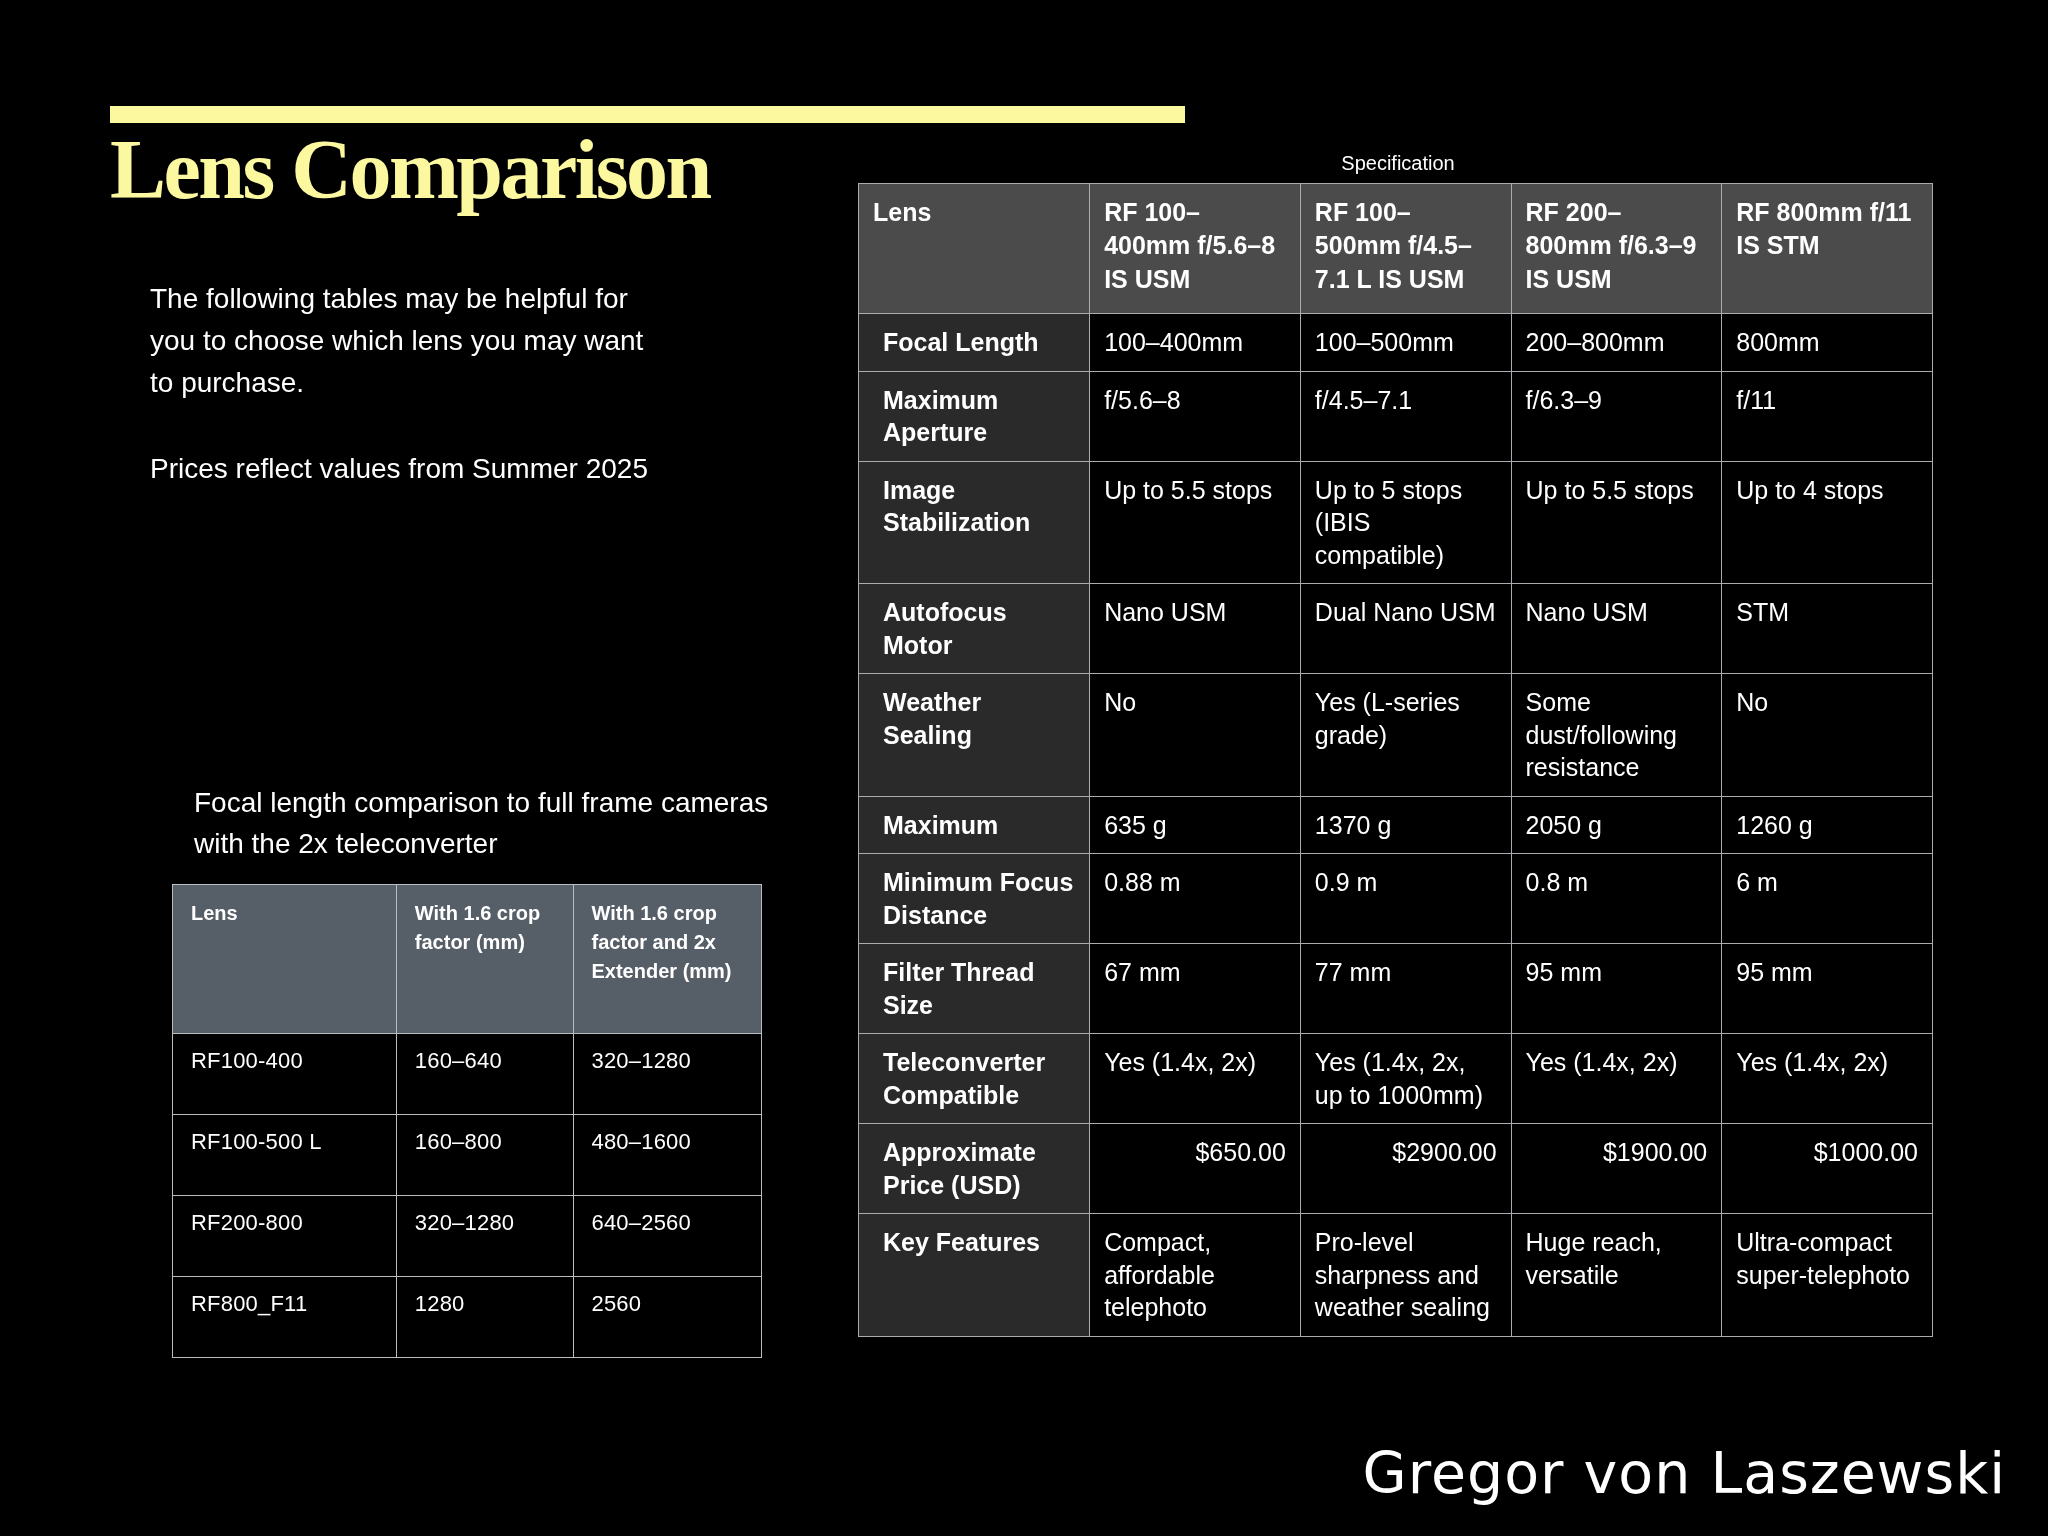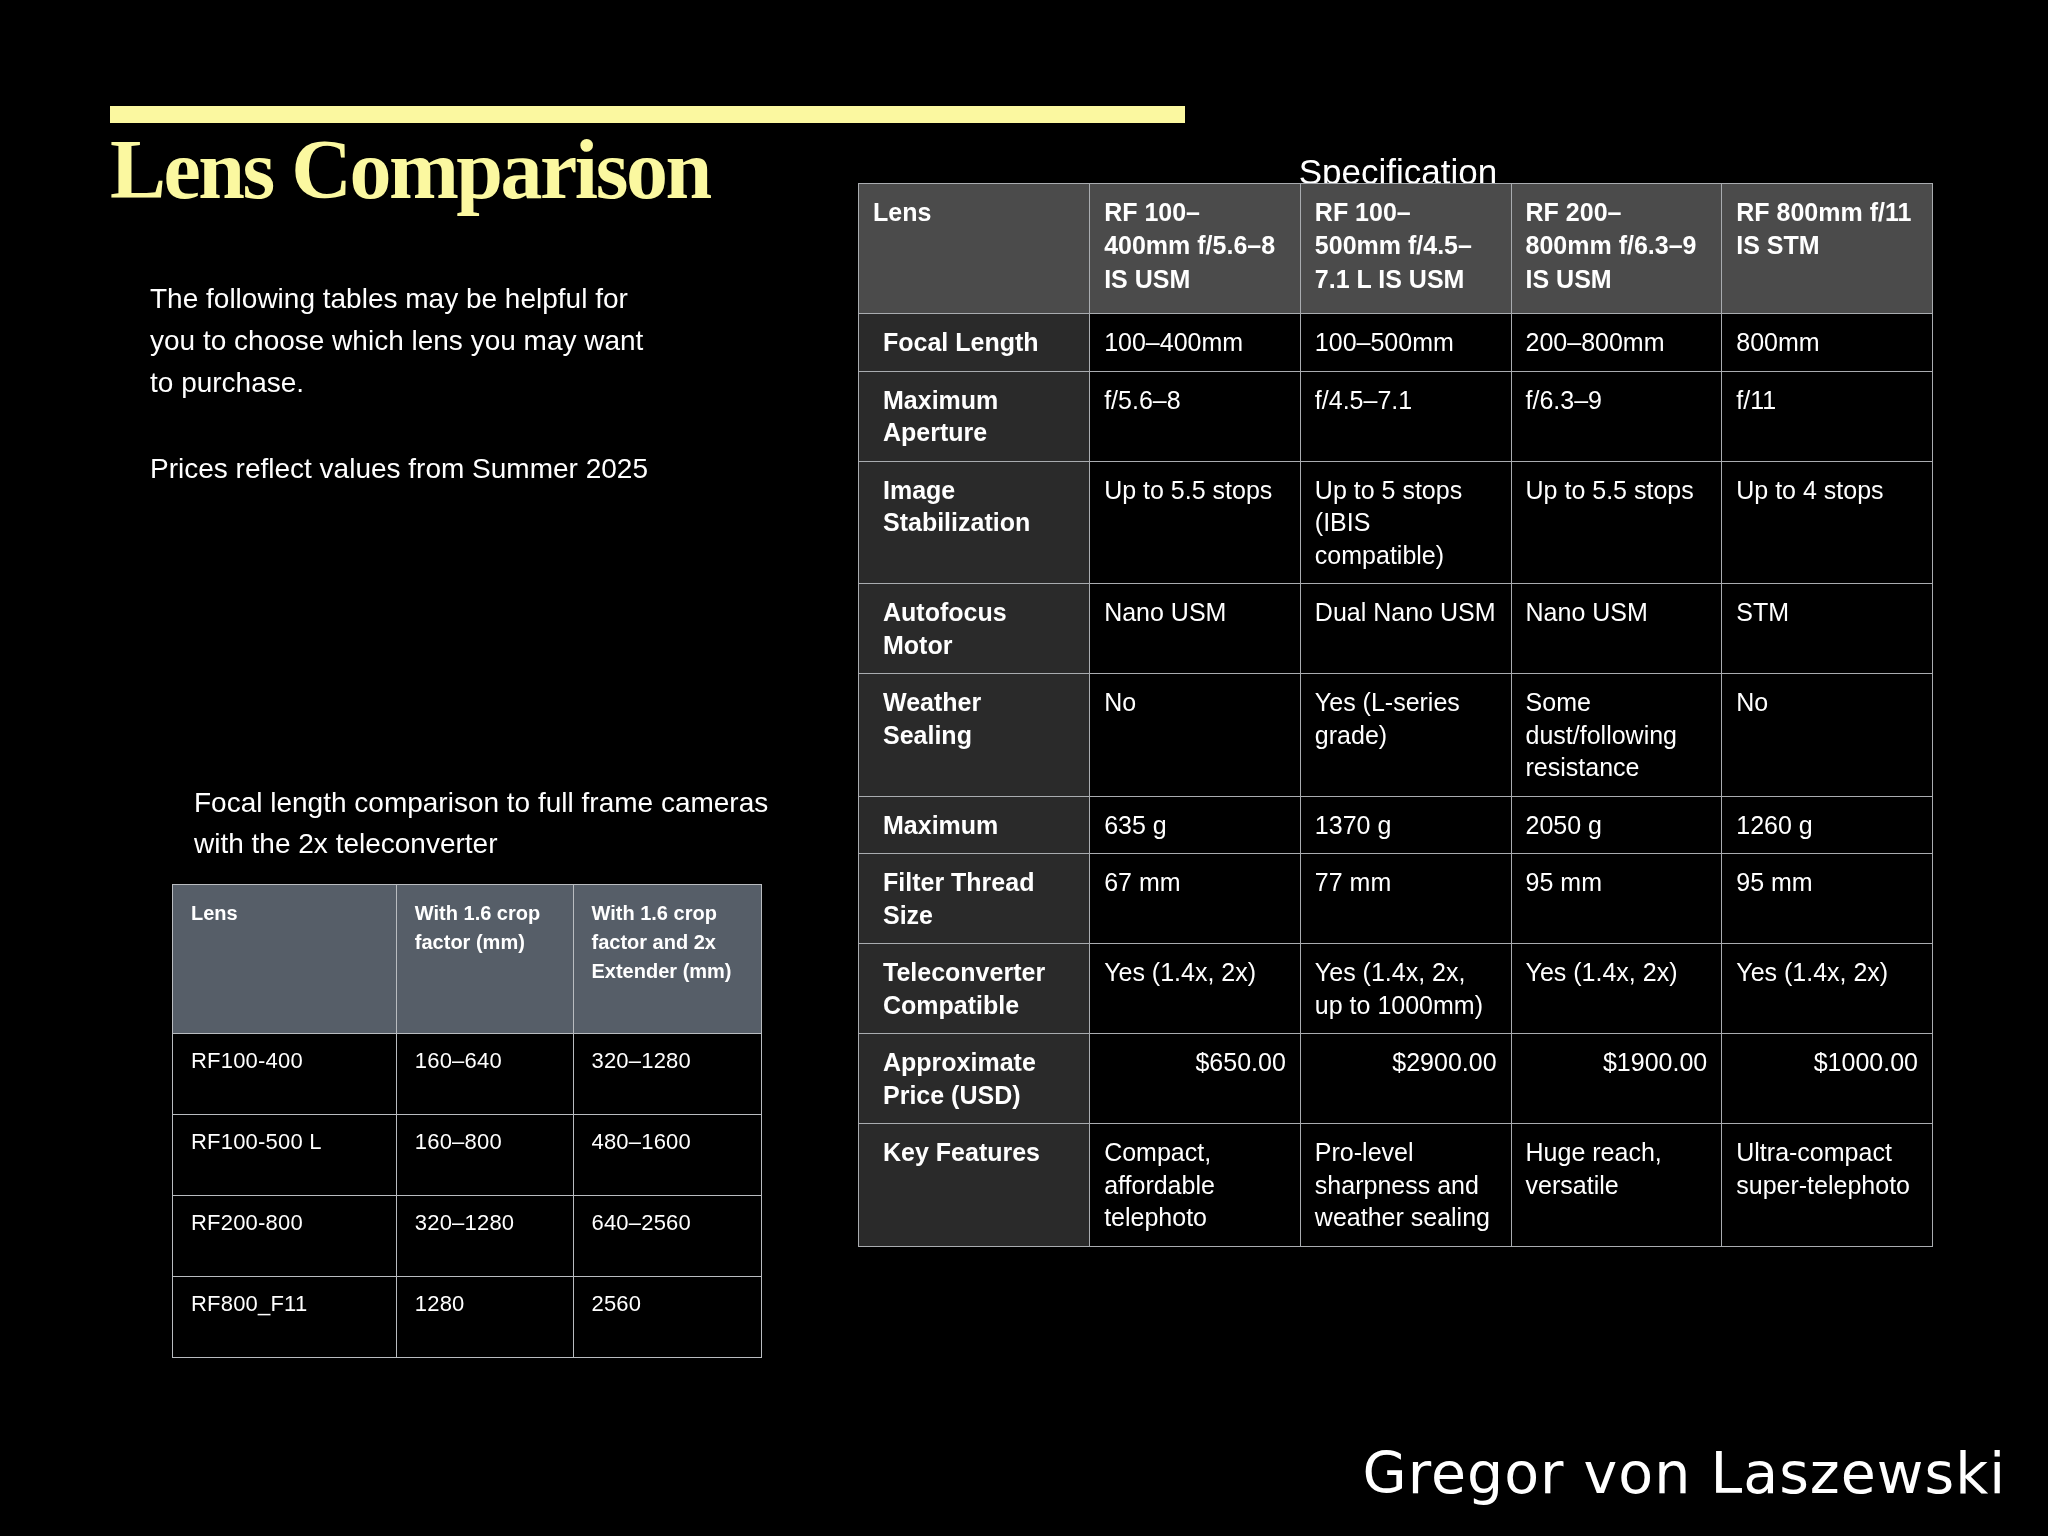--- a/index.html
+++ b/index.html
@@ -110,21 +110,21 @@
   #focal-table col.c1 { width: 30%; }
   #focal-table col.c2 { width: 32%; }
 
   
   #spec-label {
     position: absolute;
     left: 858px;
     top: 152px;
     width: 1080px;
     text-align: center;
-    font-size: 35px;
+    font-size: 20px;
     color: #ffffff;
   }
 
   #spec-table-wrap {
     position: absolute;
     left: 858px;
     top: 183px;
     width: 1075px;
   }
   #spec-table th,
@@ -289,20 +289,27 @@
           <td>No</td>
         </tr>
         <tr>
           <th>Maximum</th>
           <td>635 g</td>
           <td>1370 g</td>
           <td>2050 g</td>
           <td>1260 g</td>
         </tr>
         <tr>
+          <th>Minimum Focus Distance</th>
+          <td>0.88 m</td>
+          <td>0.9 m</td>
+          <td>0.8 m</td>
+          <td>6 m</td>
+        </tr>
+        <tr>
           <th>Filter Thread Size</th>
           <td>67 mm</td>
           <td>77 mm</td>
           <td>95 mm</td>
           <td>95 mm</td>
         </tr>
         <tr>
           <th>Teleconverter Compatible</th>
           <td>Yes (1.4x, 2x)</td>
           <td>Yes (1.4x, 2x, up to 1000mm)</td>

